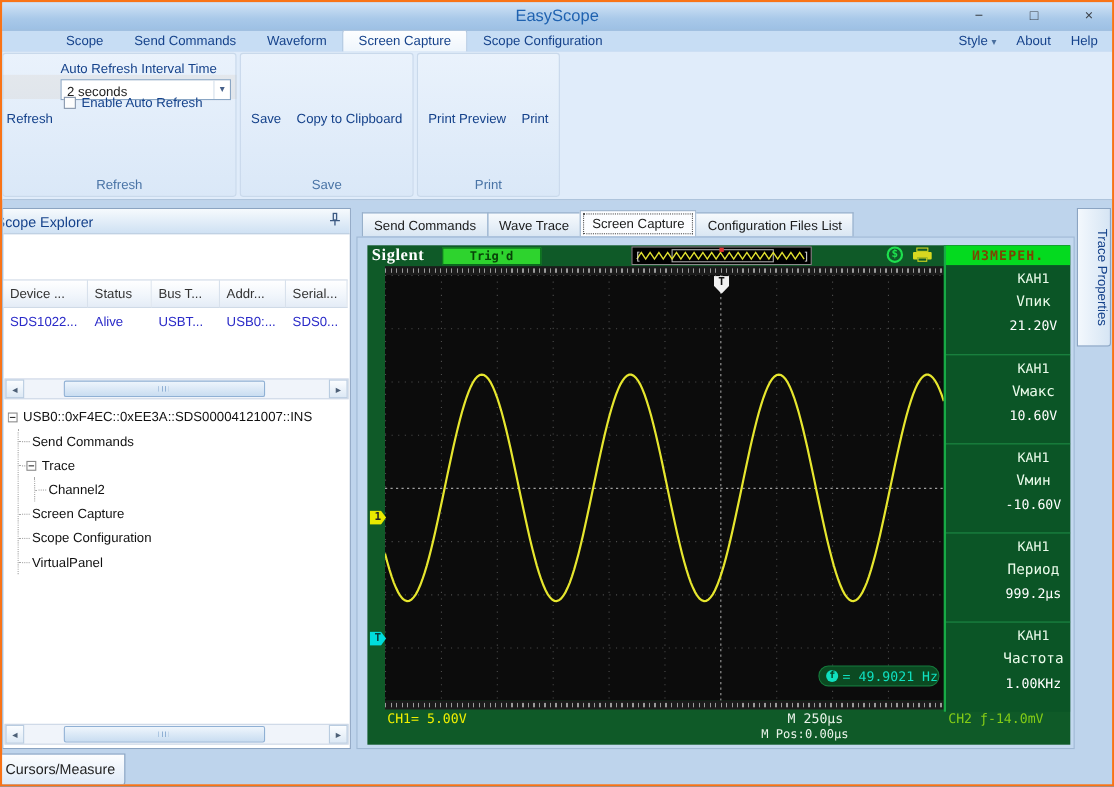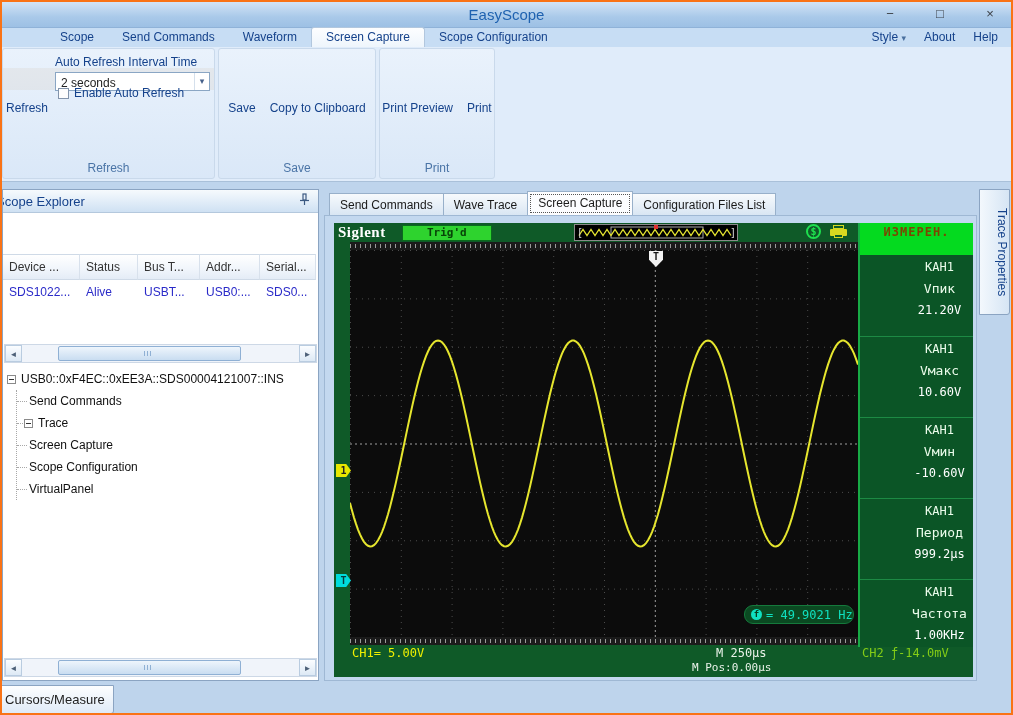--- a/index.html
+++ b/index.html
@@ -22,21 +22,21 @@
   .menu-right .menu-item{padding:2px 7px 3px 7px;}
   .caret{font-size:9px;color:#4a6f9e;}
   
   .ribbon{height:135px;background:#e0ecfa;position:relative;border-bottom:1px solid #a9c0d9;}
   .gray-band{position:absolute;left:0;top:21px;width:213px;height:22px;background:#d5d5d5;}
   .rgroups{position:absolute;left:0;top:1px;bottom:2px;display:flex;gap:3px;}
   .rgroup{position:relative;border:1px solid #c9d9eb;border-radius:3px;background:linear-gradient(rgba(240,246,253,.6),rgba(214,229,246,.6));}
   .rgroup-caption{position:absolute;bottom:3px;left:0;width:100%;text-align:center;color:#4a74a6;font-size:12px;}
   .g-refresh{width:213px;}
   .g-save{width:158px;}
-  .g-print{width:116px;}
+  .g-print{width:130px;}
   .ribbon-btn{color:#15428b;font-size:12px;white-space:nowrap;cursor:default;}
   .refresh-btn{position:absolute;left:3px;top:52px;}
   .interval-label{position:absolute;left:52px;top:6px;color:#15428b;font-size:12px;}
   .combo{position:absolute;left:52px;top:23px;width:155px;height:19px;background:#fff;border:1px solid #8aa6c4;display:flex;align-items:flex-end;font-size:12px;color:#222;}
   .combo-value{flex:1;padding-left:5px;}
   .combo-arrow{width:15px;text-align:center;color:#46608a;font-size:9px;border-left:1px solid #d5e0ec;line-height:17px;}
   .check-row{position:absolute;left:55px;top:37px;display:flex;align-items:center;gap:5px;}
   .checkbox{width:11px;height:11px;background:#fdfdfd;border:1px solid #8394ab;}
   .check-label{color:#15428b;font-size:12px;}
   .btn-row{position:absolute;left:0;width:100%;top:52px;display:flex;justify-content:center;gap:14px;}
@@ -98,21 +98,21 @@
   .marker{position:absolute;left:2px;width:15px;height:13px;clip-path:polygon(0 0,68% 0,100% 50%,68% 100%,0 100%);font-size:10px;font-weight:bold;text-align:center;line-height:13px;}
   .marker-ch1{top:241px;background:#e8e800;color:#222;}
   .marker-trig{top:351px;background:#00dcdc;color:#063c3c;}
   .status{position:absolute;left:0;top:421px;width:639px;height:33px;font-size:12px;}
   .st-ch1{position:absolute;left:18px;top:2px;color:#f0f000;}
   .st-tb{position:absolute;left:382px;top:2px;color:#e9f2e9;}
   .st-ch2{position:absolute;left:528px;top:2px;color:#84cc16;}
   .st-pos{position:absolute;left:358px;top:17px;color:#e9f2e9;font-size:11px;}
   
   .mpanel{position:absolute;right:0;top:0;width:115px;height:424px;background:#0b5526;border-left:2px solid #17aa45;}
-  .mp-header{height:32px;background:#04da1f;color:#7c4500;font-weight:bold;font-size:12px;text-align:center;line-height:18px;letter-spacing:1px;}
+  .mp-header{height:18px;background:#04da1f;color:#7c4500;font-weight:bold;font-size:12px;text-align:center;line-height:18px;letter-spacing:1px;}
   .mblock{height:81px;border-top:1px solid #1d8a44;text-align:center;padding-top:5px;padding-left:46px;}
   .m-ch{font-size:12px;color:#ebfceb;}
   .m-label{font-size:13px;color:#ebfceb;margin-top:7px;}
   .m-value{font-size:12px;color:#ffffff;margin-top:7px;}
 </style>
 </head>
 <body>
 
 <div class="window">
 
@@ -214,20 +214,23 @@
         </div>
         <div class="t-kids">
           <div class="tree-row t-item">
               <span class="lbl">Send Commands</span>
             </div>
           <div class="tree-row t-item">
             <span class="expander" style="margin-left:-5px;"></span>
             <span class="lbl">Trace</span>
           </div>
           <div class="t-kids2">
+            <div class="tree-row t-item">
+                <span class="lbl">Channel2</span>
+              </div>
           </div>
           <div class="tree-row t-item">
               <span class="lbl">Screen Capture</span>
             </div>
           <div class="tree-row t-item">
               <span class="lbl">Scope Configuration</span>
             </div>
           <div class="tree-row t-item">
               <span class="lbl">VirtualPanel</span>
             </div>

